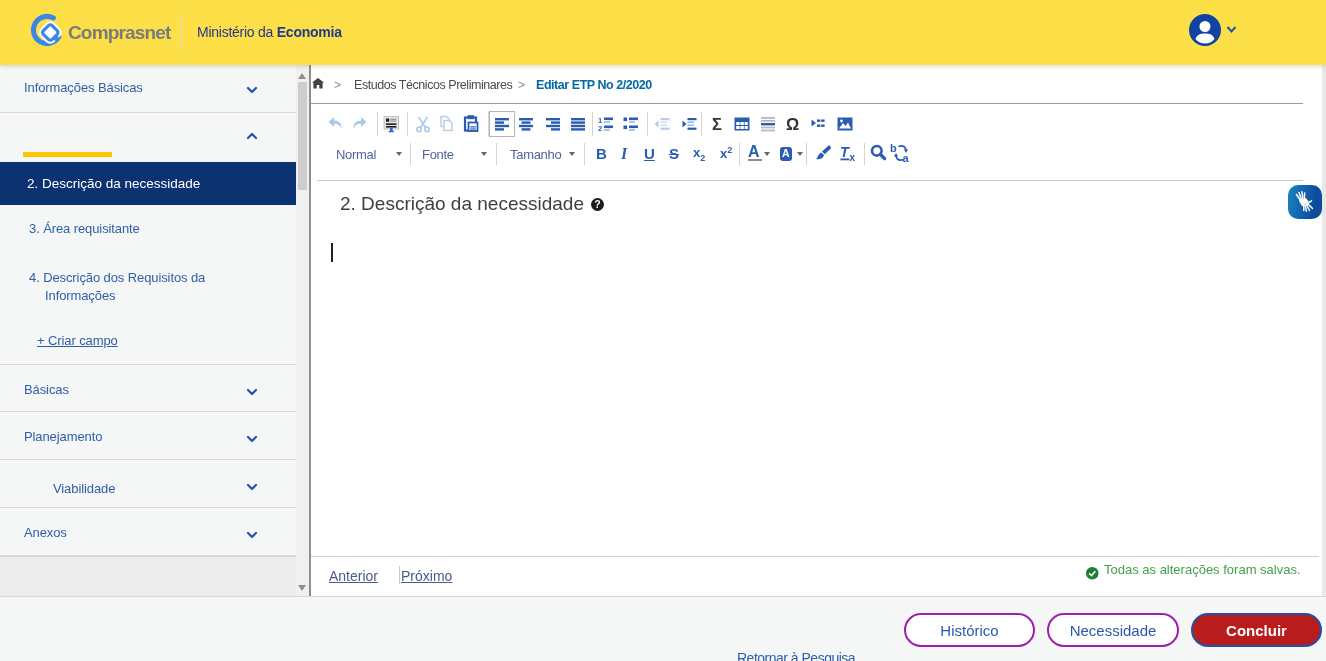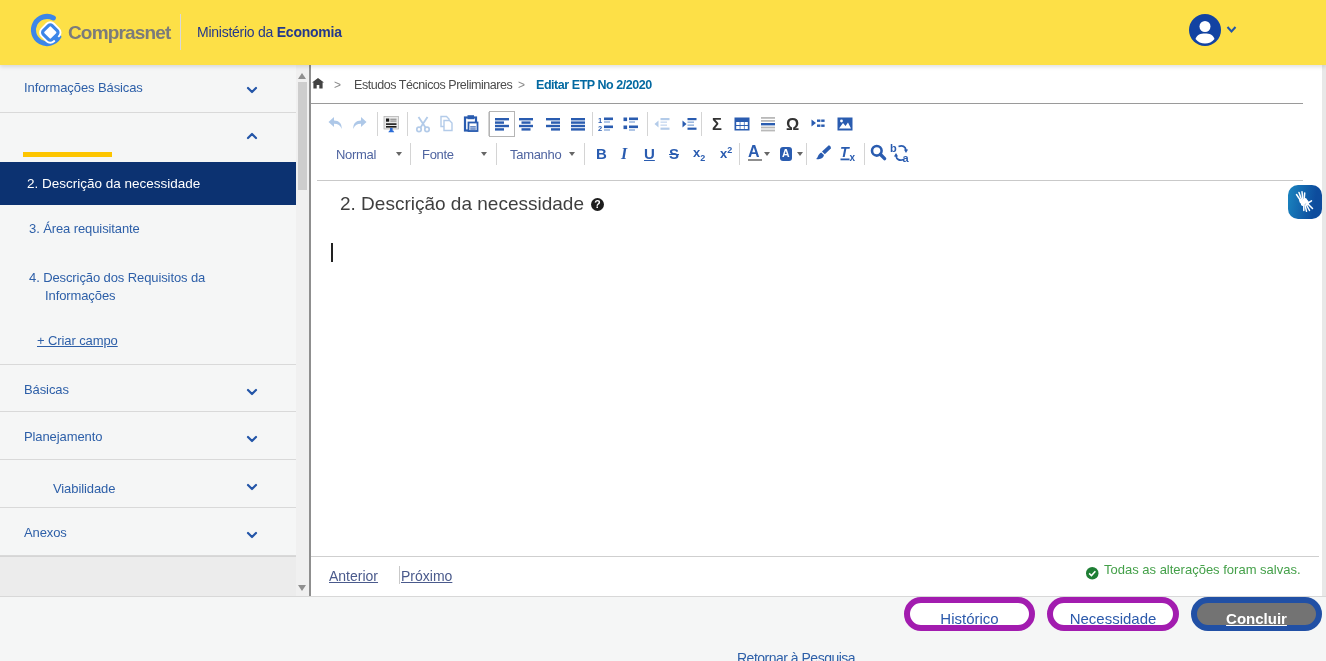--- a/index.html
+++ b/index.html
@@ -66,23 +66,23 @@
   .rscroll { position:absolute; left:1322px; top:65px; width:4px; height:596px; background:#e8e8e8; }
 
   
   .vlibras { position:absolute; left:1288px; top:185px; width:34px; height:34px; border-radius:10px;
              background:linear-gradient(100deg,#1a85c0 0%, #0d4c9d 75%); z-index:5; }
 
   
   .footer { position:absolute; left:0; top:596px; width:1326px; height:65px; background:#f5f6f6;
             border-top:1px solid #d8d8d8; }
   .retlink { position:absolute; left:737px; top:25px; color:#2d5fa8; font-size:14px; letter-spacing:-0.5px;margin-top:28px; }
-  .fbtn { position:absolute; top:0; height:34px; border-radius:17px; border:6px solid #a21caf;
+  .fbtn { position:absolute; top:16px; height:34px; border-radius:17px; border:2px solid #a21caf;
           background:#fff; color:#2b59ab; font-size:15px; text-align:center; line-height:32px; }
-  .fbtn.primary { background:#737373; color:#fff; border-color:#2150a5; font-weight:700;text-decoration:underline; }
+  .fbtn.primary { background:#b91c1c; color:#fff; border-color:#2150a5; font-weight:700; }
 </style>
 </head>
 <body>
 
 <div class="sidebar">
   <div class="srow" style="top:15px; left:24px;">Informações Básicas</div>
   <svg class="chev" style="top:19px;" viewBox="0 0 12 12">
       <path d="M2 4 L6 8 L10 4" fill="none" stroke="#2456a8" stroke-width="2.2" stroke-linecap="round" stroke-linejoin="round"></path>
     </svg>
   <div class="sdiv" style="top:47px;"></div>

